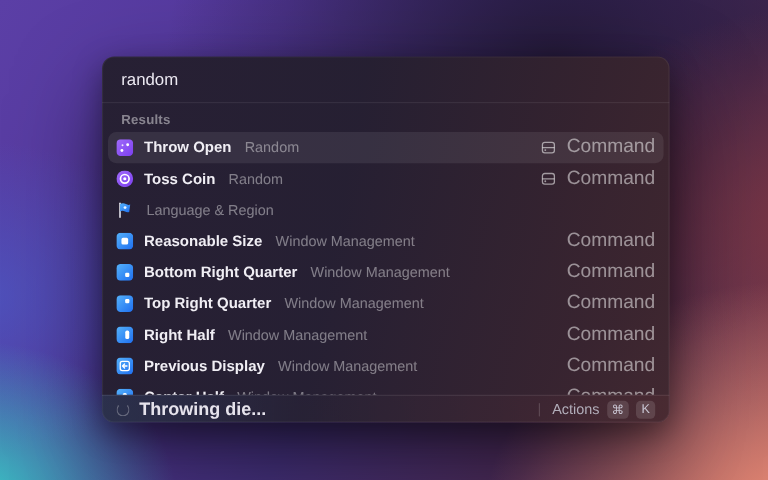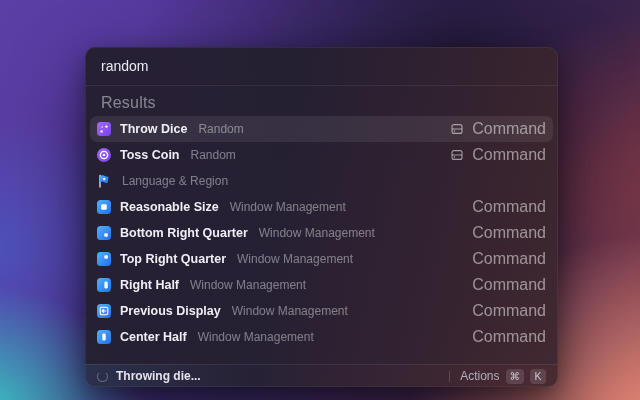--- a/index.html
+++ b/index.html
@@ -9,35 +9,35 @@
     background:
       radial-gradient(45% 55% at -4% 104%, rgba(53,214,201,.95) 0%, rgba(53,214,201,0) 60%),
       radial-gradient(40% 50% at -2% 62%, rgba(72,100,210,.55) 0%, rgba(72,100,210,0) 65%),
       radial-gradient(62% 75% at 104% 108%, rgba(242,145,120,.98) 0%, rgba(242,145,120,0) 66%),
       radial-gradient(52% 62% at 107% 46%, rgba(130,55,66,.85) 0%, rgba(130,55,66,0) 72%),
       radial-gradient(70% 90% at 72% 12%, rgba(34,24,52,.9) 0%, rgba(34,24,52,0) 72%),
       linear-gradient(120deg,#5b3fa6 0%,#53389b 28%,#43307a 52%,#4a2a55 76%,#7c4150 100%);
     position:relative;
   }
   .window {
-    position:absolute; left:85px; top:47px; width:473px; height:340px;
+    position:absolute; left:85px; top:47px; width:473px; height:305px;
     border-radius:10px;
     background:linear-gradient(100deg, rgba(37,31,48,.97) 0%, rgba(37,31,48,.96) 42%, rgba(53,35,46,.95) 78%, rgba(61,38,46,.95) 100%);
     box-shadow:0 30px 70px rgba(0,0,0,.5), 0 8px 24px rgba(0,0,0,.35), inset 0 0 0 1px rgba(255,255,255,.06);
     display:flex; flex-direction:column; overflow:hidden;
   }
   .search-bar { height:38px; flex:0 0 38px; display:flex; align-items:center; padding:0 16px; }
   .search-input {
     width:100%; background:transparent; border:none; outline:none;
     color:#ece9f2; font-size:14px; font-family:"Liberation Sans",sans-serif;
     caret-color:#ff6363;
   }
   .divider { height:1px; flex:0 0 1px; background:rgba(255,255,255,.07); }
   .section-label {
-    padding:8px 16px 4px; font-size:16px; font-weight:400;
+    padding:8px 16px 4px; font-size:11px; font-weight:700;
     color:rgba(255,255,255,.45); letter-spacing:.2px;
   }
   .list { flex:1 1 auto; overflow:hidden; padding:0 5px; }
   .row {
     height:26px; display:flex; align-items:center; gap:9px;
     padding:0 7px; border-radius:7px; cursor:default;
   }
   .row.selected { background:rgba(255,255,255,.08); }
   .row-icon { width:14px; height:14px; flex:0 0 14px; display:inline-flex; }
   .row-icon svg { width:14px; height:14px; display:block; }
@@ -51,21 +51,21 @@
     flex:0 0 23px; height:23px; border-top:1px solid rgba(255,255,255,.08);
     display:flex; align-items:center; padding:0 12px; gap:8px;
     background:linear-gradient(90deg, rgba(56,90,140,.28) 0%, rgba(45,45,70,.12) 35%, rgba(110,50,55,.18) 100%);
   }
   .spinner {
     width:11px; height:11px; border-radius:50%;
     border:1.5px solid rgba(255,255,255,.28); border-top-color:transparent;
     animation:spin 1.1s linear infinite;
   }
   @keyframes spin { to { transform:rotate(360deg);} }
-  .status-text { font-size:12px; font-weight:600; color:#e6e3ec; }
+  .status-text { font-size:15px; font-weight:600; color:#e6e3ec; }
   .footer-spacer { flex:1 1 auto; }
   .footer-btn { display:flex; align-items:center; gap:6px; cursor:default; }
   .fb-primary { font-size:12px; font-weight:600; color:#f0eef4; }
   .fb-secondary { font-size:12px; font-weight:500; color:#b2aeba; }
   .kbd {
     display:inline-flex; align-items:center; justify-content:center;
     min-width:16px; height:15px; padding:0 4px; border-radius:4px;
     background:rgba(255,255,255,.13); color:#c9c5d2; font-size:10.5px;
   }
   .vdiv { width:1px; height:11px; background:rgba(255,255,255,.16); margin:0 2px; }
@@ -95,21 +95,21 @@
   <div class="list" id="list">
       <div class="row selected">
     <span class="row-icon">
           <svg viewBox="0 0 14 14">
             <rect width="14" height="14" rx="3.5" fill="url(#gp)"></rect>
             <circle cx="9.4" cy="4.6" r="1.2" fill="#fff"></circle>
             <circle cx="4.6" cy="9.4" r="1.2" fill="#fff"></circle>
             <circle cx="5.1" cy="5.1" r="0.8" fill="#fff" opacity=".85"></circle>
           </svg>
         </span>
-    <span class="row-title">Throw Dice</span>
+    <span class="row-title">Throw Open</span>
     <span class="row-subtitle">Random</span>
     <span class="row-spacer"></span>
     <span class="row-acc-icon">
           <svg viewBox="0 0 12 12">
             <rect x="1" y="1.6" width="10" height="8.8" rx="2" fill="none" stroke="currentColor" stroke-width="1.1"></rect>
             <path d="M1 6 H11" stroke="currentColor" stroke-width="1.1"></path>
             <circle cx="3.4" cy="8.1" r="0.8" fill="currentColor"></circle>
           </svg>
         </span>
     <span class="row-accessory">Command</span>

